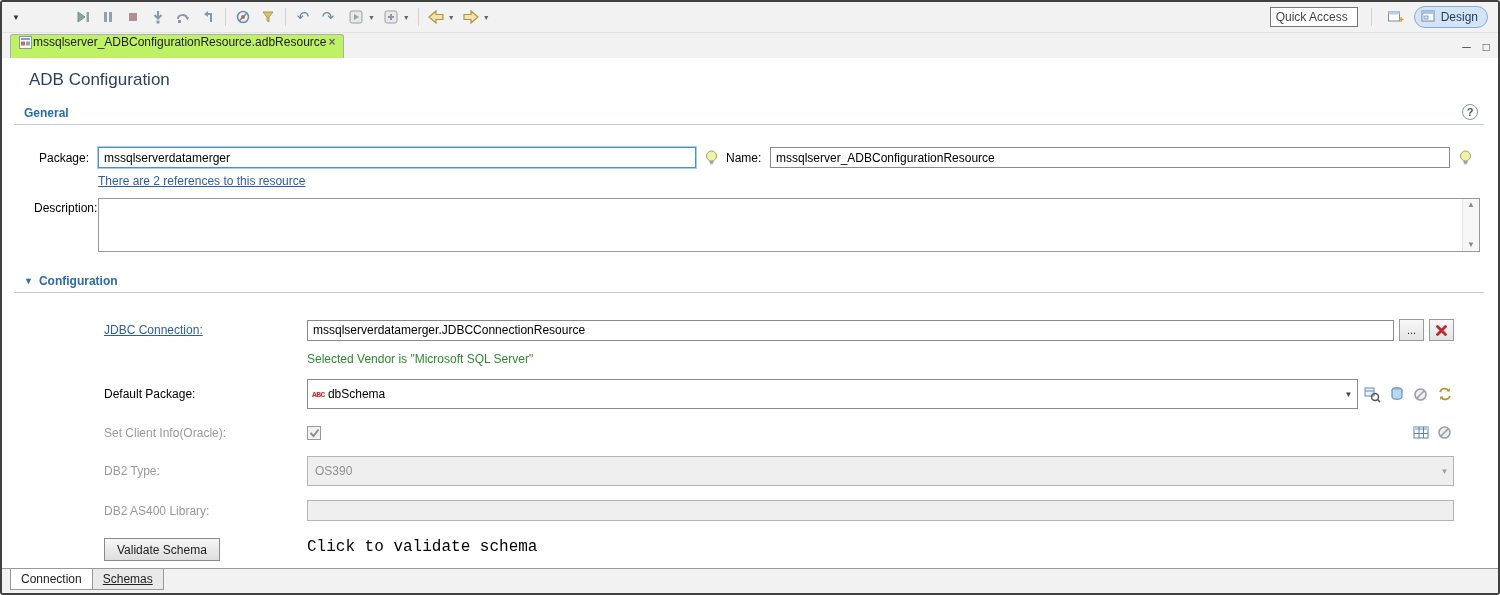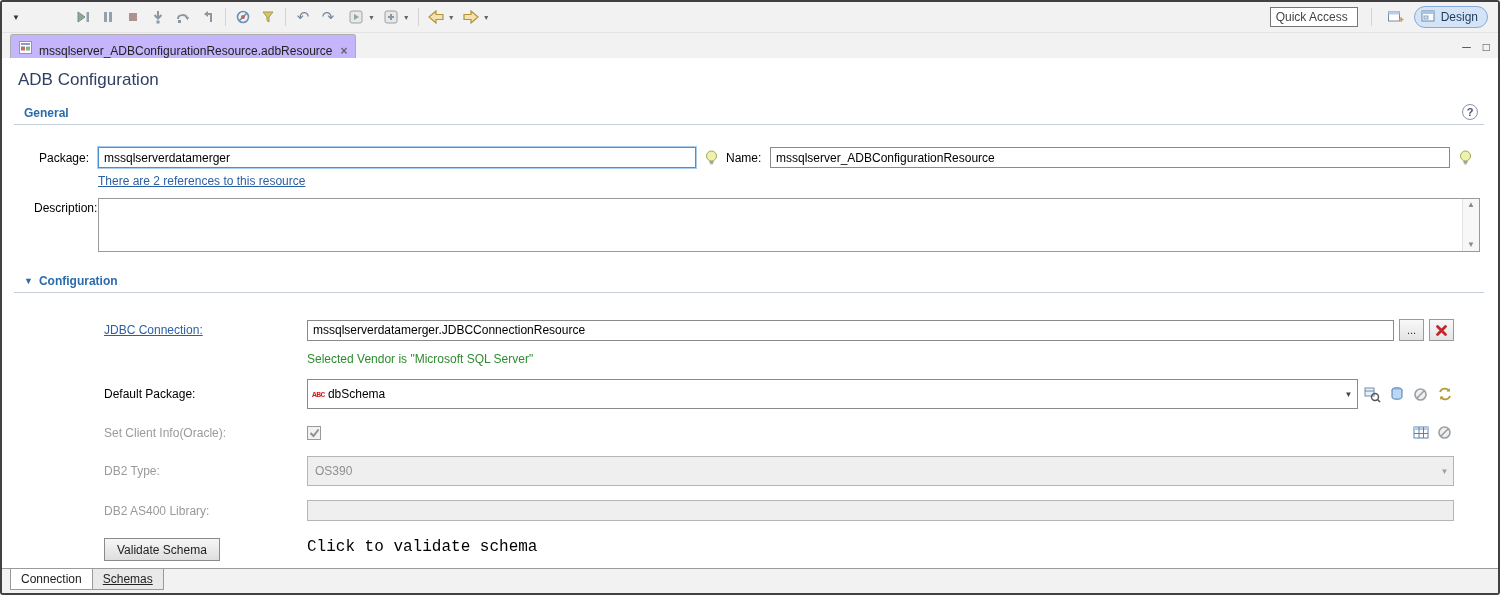--- a/index.html
+++ b/index.html
@@ -45,36 +45,36 @@
     cursor: default;
   }
 
   
   .tabstrip {
     flex: 0 0 25px; background: #f2f2f2;
     display: flex; align-items: flex-end; padding: 0 8px;
     position: relative;
   }
   .etab {
-    height: 24px; background: #c4b5fd;
+    height: 24px; background: #bef264;
     border: 1px solid #aeaeae; border-bottom: none;
     border-radius: 3px 3px 0 0;
-    display: flex; align-items: flex-end; gap: 6px;
+    display: flex; align-items: flex-start; gap: 0;
     padding: 0 7px; font-size: 12px; color: #222;
   }
   .etab .close { font-size: 12px; color: #666; font-weight: bold; margin-left: 2px; cursor: default; }
   .wincontrols {
     margin-left: auto; display: flex; gap: 12px; align-items: center;
     padding-bottom: 5px; color: #444; font-size: 12px;
   }
   .wincontrols span { cursor: default; line-height: 1; }
 
   
   .editor { flex: 1; background: #fff; padding: 8px 14px 0 12px; overflow: hidden; }
-  .page-title { font-size: 17px; font-weight: 500; color: #2e3f63; margin: 4px 0 14px 4px; }
+  .page-title { font-size: 17px; font-weight: 500; color: #2e3f63; margin: 4px 0 14px 15px; }
 
   .sec-head {
     position: relative; display: flex; align-items: center;
     padding: 2px 2px 4px 10px; border-bottom: 1px solid #c5cdd8;
   }
   .sec-title { color: #2a6bad; font-weight: bold; font-size: 12px; }
   .twistie { color: #2a6bad; font-size: 9px; margin-right: 6px; }
   .help {
     position: absolute; right: 6px; top: 0;
     width: 16px; height: 16px; border: 1px solid #8a93a5; border-radius: 50%;

